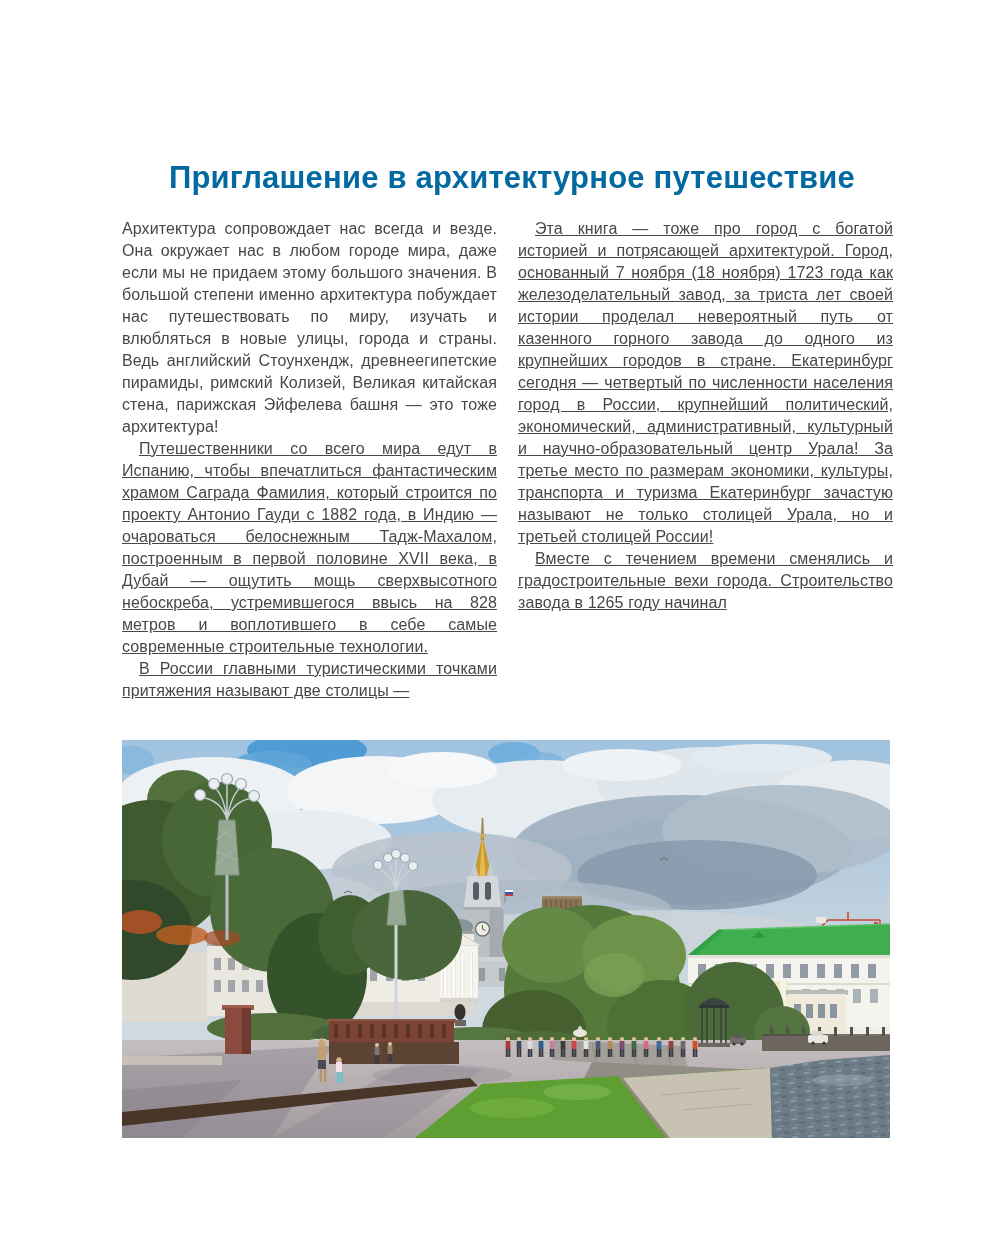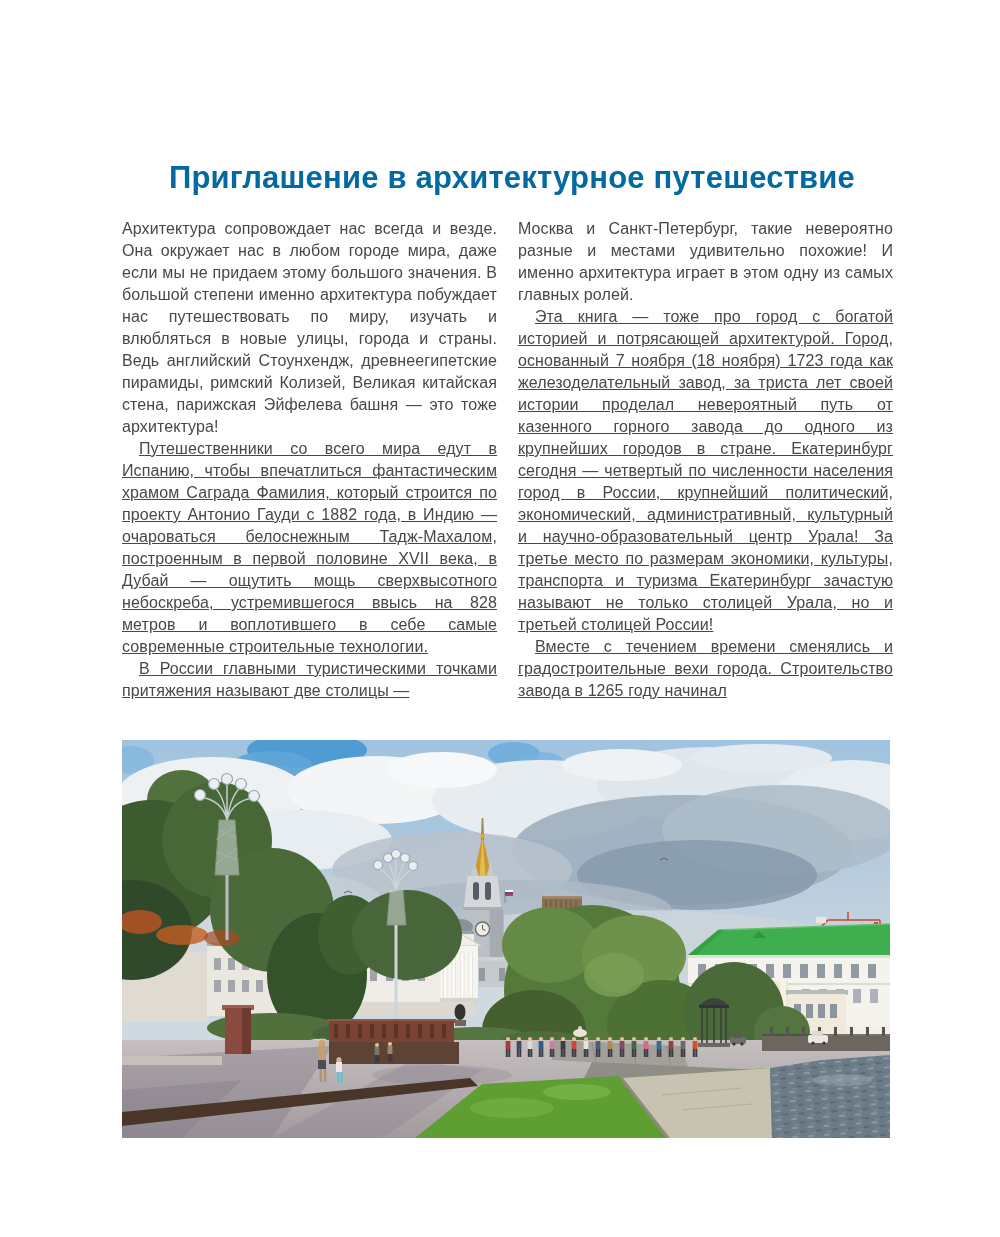--- a/index.html
+++ b/index.html
@@ -33,21 +33,20 @@
 
 <h1 class="page-title">Приглашение в архитектурное путешествие</h1>
 
 <div class="columns">
   <div class="column">
     <p>Архитектура сопровождает нас всегда и везде. Она окружает нас в любом городе мира, даже если мы не придаем этому большого значения. В большой степени именно архитектура побуждает нас путешествовать по миру, изучать и влюбляться в новые улицы, города и страны. Ведь английский Стоунхендж, древнеегипетские пирамиды, римский Колизей, Великая китайская стена, парижская Эйфелева башня — это тоже архитектура!</p>
     <p class="indent">Путешественники со всего мира едут в Испанию, чтобы впечатлиться фантастическим храмом Саграда Фамилия, который строится по проекту Антонио Гауди с 1882 года, в Индию — очароваться белоснежным Тадж-Махалом, построенным в первой половине XVII века, в Дубай — ощутить мощь сверхвысотного небоскреба, устремившегося ввысь на 828 метров и воплотившего в себе самые современные строительные технологии.</p>
     <p class="indent">В России главными туристическими точками притяжения называют две столицы —</p>
   </div>
   <div class="column">
-    <p>Москва и Санкт-Петербург, такие невероятно разные и местами удивительно похожие! И именно архитектура играет в этом одну из самых главных ролей.</p>
     <p class="indent">Эта книга — тоже про город с богатой историей и потрясающей архитектурой. Город, основанный 7 ноября (18 ноября) 1723 года как железоделательный завод, за триста лет своей истории проделал невероятный путь от казенного горного завода до одного из крупнейших городов в стране. Екатеринбург сегодня — четвертый по численности населения город в России, крупнейший политический, экономический, административный, культурный и научно-образовательный центр Урала! За третье место по размерам экономики, культуры, транспорта и туризма Екатеринбург зачастую называют не только столицей Урала, но и третьей столицей России!</p>
     <p class="indent">Вместе с течением времени сменялись и градостроительные вехи города. Строительство завода в 1265 году начинал</p>
   </div>
 </div>
 
 <figure class="photo">
 <svg viewBox="0 0 768 398" preserveAspectRatio="none">
   <defs>
     <linearGradient id="sky" x1="0" y1="0" x2="0" y2="1">
       <stop offset="0" stop-color="#9fc3e0"></stop>

